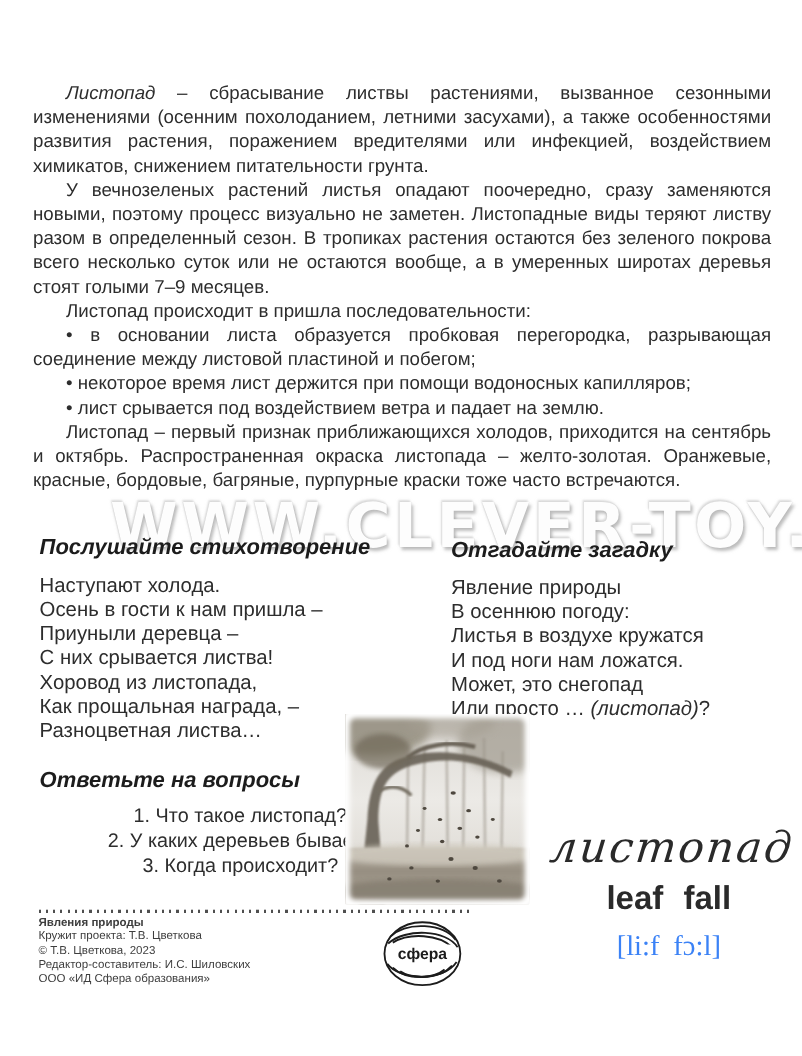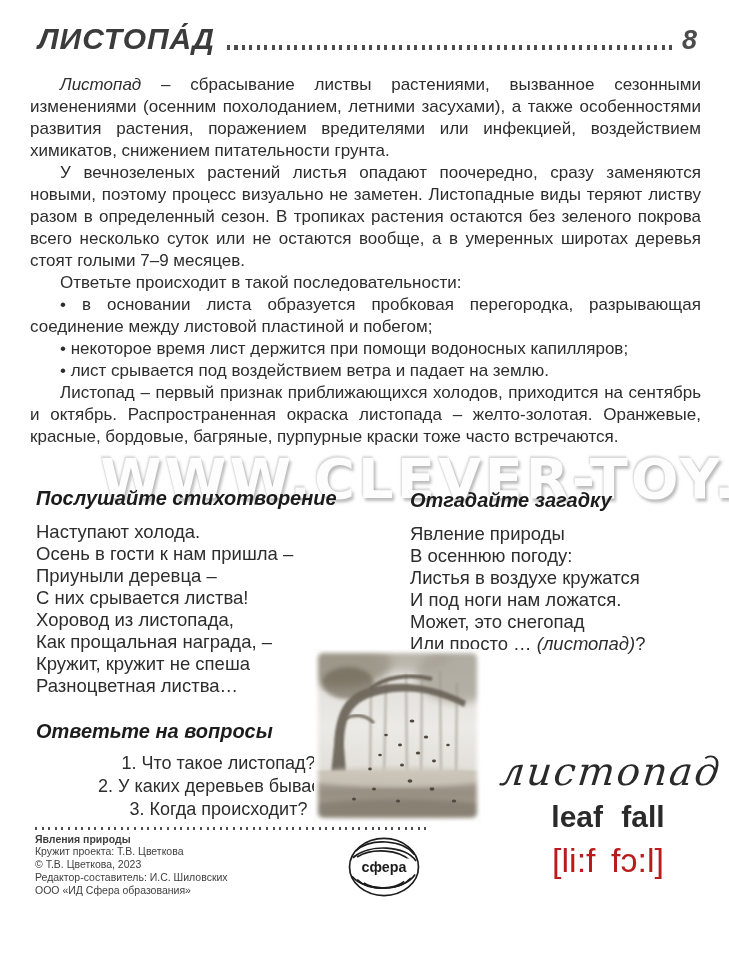--- a/index.html
+++ b/index.html
@@ -42,63 +42,57 @@
   .photo{position:absolute; left:314px; top:649px; width:167px; height:173px; z-index:2;}
   .photo svg{display:block;}
 
   
   .vocab{position:absolute; left:500px; top:750px; width:216px; text-align:center; z-index:2;}
   .vocab-script{
     font-family:"DejaVu Serif", serif; font-style:italic; font-size:39px; color:#2a2a2a;
     letter-spacing:2px; transform:skewX(-6deg); line-height:44px;
   }
   .vocab-en{font-size:30px; font-weight:bold; color:#2a2a2a; word-spacing:10px; line-height:34px; margin-top:6px;}
-  .vocab-tr{font-family:Liberation Sans, sans-serif; font-size:34px; color:#b91c1c; line-height:36px; margin-top:8px; word-spacing:6px;}
+  .vocab-tr{font-family:Liberation Serif, serif; font-size:26px; color:#3b82f6; line-height:36px; margin-top:8px; word-spacing:6px;}
 
   
   .footer-dots{position:absolute; left:35px; top:827px; width:392px; height:2.5px; z-index:2;
     background:repeating-linear-gradient(90deg,#4f4f4f 0 2px,transparent 2px 6.6px);}
   .colophon{position:absolute; left:35px; top:834px; width:300px; z-index:2;
     font-size:10.5px; line-height:11.4px; color:#3e3e3e;}
   .colophon .series{font-weight:bold; margin-bottom:1px;}
   .colophon div{margin:0 0 1.5px 0;}
   .logo{position:absolute; left:347px; top:835px; z-index:2;}
 </style>
 </head>
 <body>
 
 <div class="page">
 
   <div class="watermark">WWW.CLEVER-TOY.RU</div>
 
-  <div class="header">
-    <span class="title">ЛИСТОПА́Д</span>
-    <span class="leader"></span>
-    <span class="page-num">8</span>
-  </div>
 
   <div class="intro">
     <p><span class="lead-italic">Листопад</span><span> – сбрасывание листвы растениями, вызванное сезонными изменениями (осенним похолоданием, летними засухами), а также особенностями развития растения, поражением вредителями или инфекцией, воздействием химикатов, снижением питательности грунта.</span></p>
     <p>У вечнозеленых растений листья опадают поочередно, сразу заменяются новыми, поэтому процесс визуально не заметен. Листопадные виды теряют листву разом в определенный сезон. В тропиках растения остаются без зеленого покрова всего несколько суток или не остаются вообще, а в умеренных широтах деревья стоят голыми 7–9 месяцев.</p>
-    <p>Ответьте происходит в такой последовательности:</p>
+    <p>Листопад происходит в пришла последовательности:</p>
     <p><span>•</span> <span>в основании листа образуется пробковая перегородка, разрывающая соединение между листовой пластиной и побегом;</span></p>
     <p><span>•</span> <span>некоторое время лист держится при помощи водоносных капилляров;</span></p>
     <p><span>•</span> <span>лист срывается под воздействием ветра и падает на землю.</span></p>
     <p>Листопад – первый признак приближающихся холодов, приходится на сентябрь и октябрь. Распространенная окраска листопада – желто-золотая. Оранжевые, красные, бордовые, багряные, пурпурные краски тоже часто встречаются.</p>
   </div>
 
   <div class="col-left">
     <div class="sec-heading">Послушайте стихотворение</div>
     <div class="verse-line">Наступают холода.</div>
     <div class="verse-line">Осень в гости к нам пришла –</div>
     <div class="verse-line">Приуныли деревца –</div>
     <div class="verse-line">С них срывается листва!</div>
     <div class="verse-line">Хоровод из листопада,</div>
     <div class="verse-line">Как прощальная награда, –</div>
-    <div class="verse-line">Кружит, кружит не спеша</div>
     <div class="verse-line">Разноцветная листва…</div>
 
     <div class="sec-heading q-heading">Ответьте на вопросы</div>
     <div class="q-line">1. Что такое листопад?</div>
     <div class="q-line">2. У каких деревьев бывает?</div>
     <div class="q-line">3. Когда происходит?</div>
   </div>
 
   <div class="col-right">
     <div class="sec-heading">Отгадайте загадку</div>

